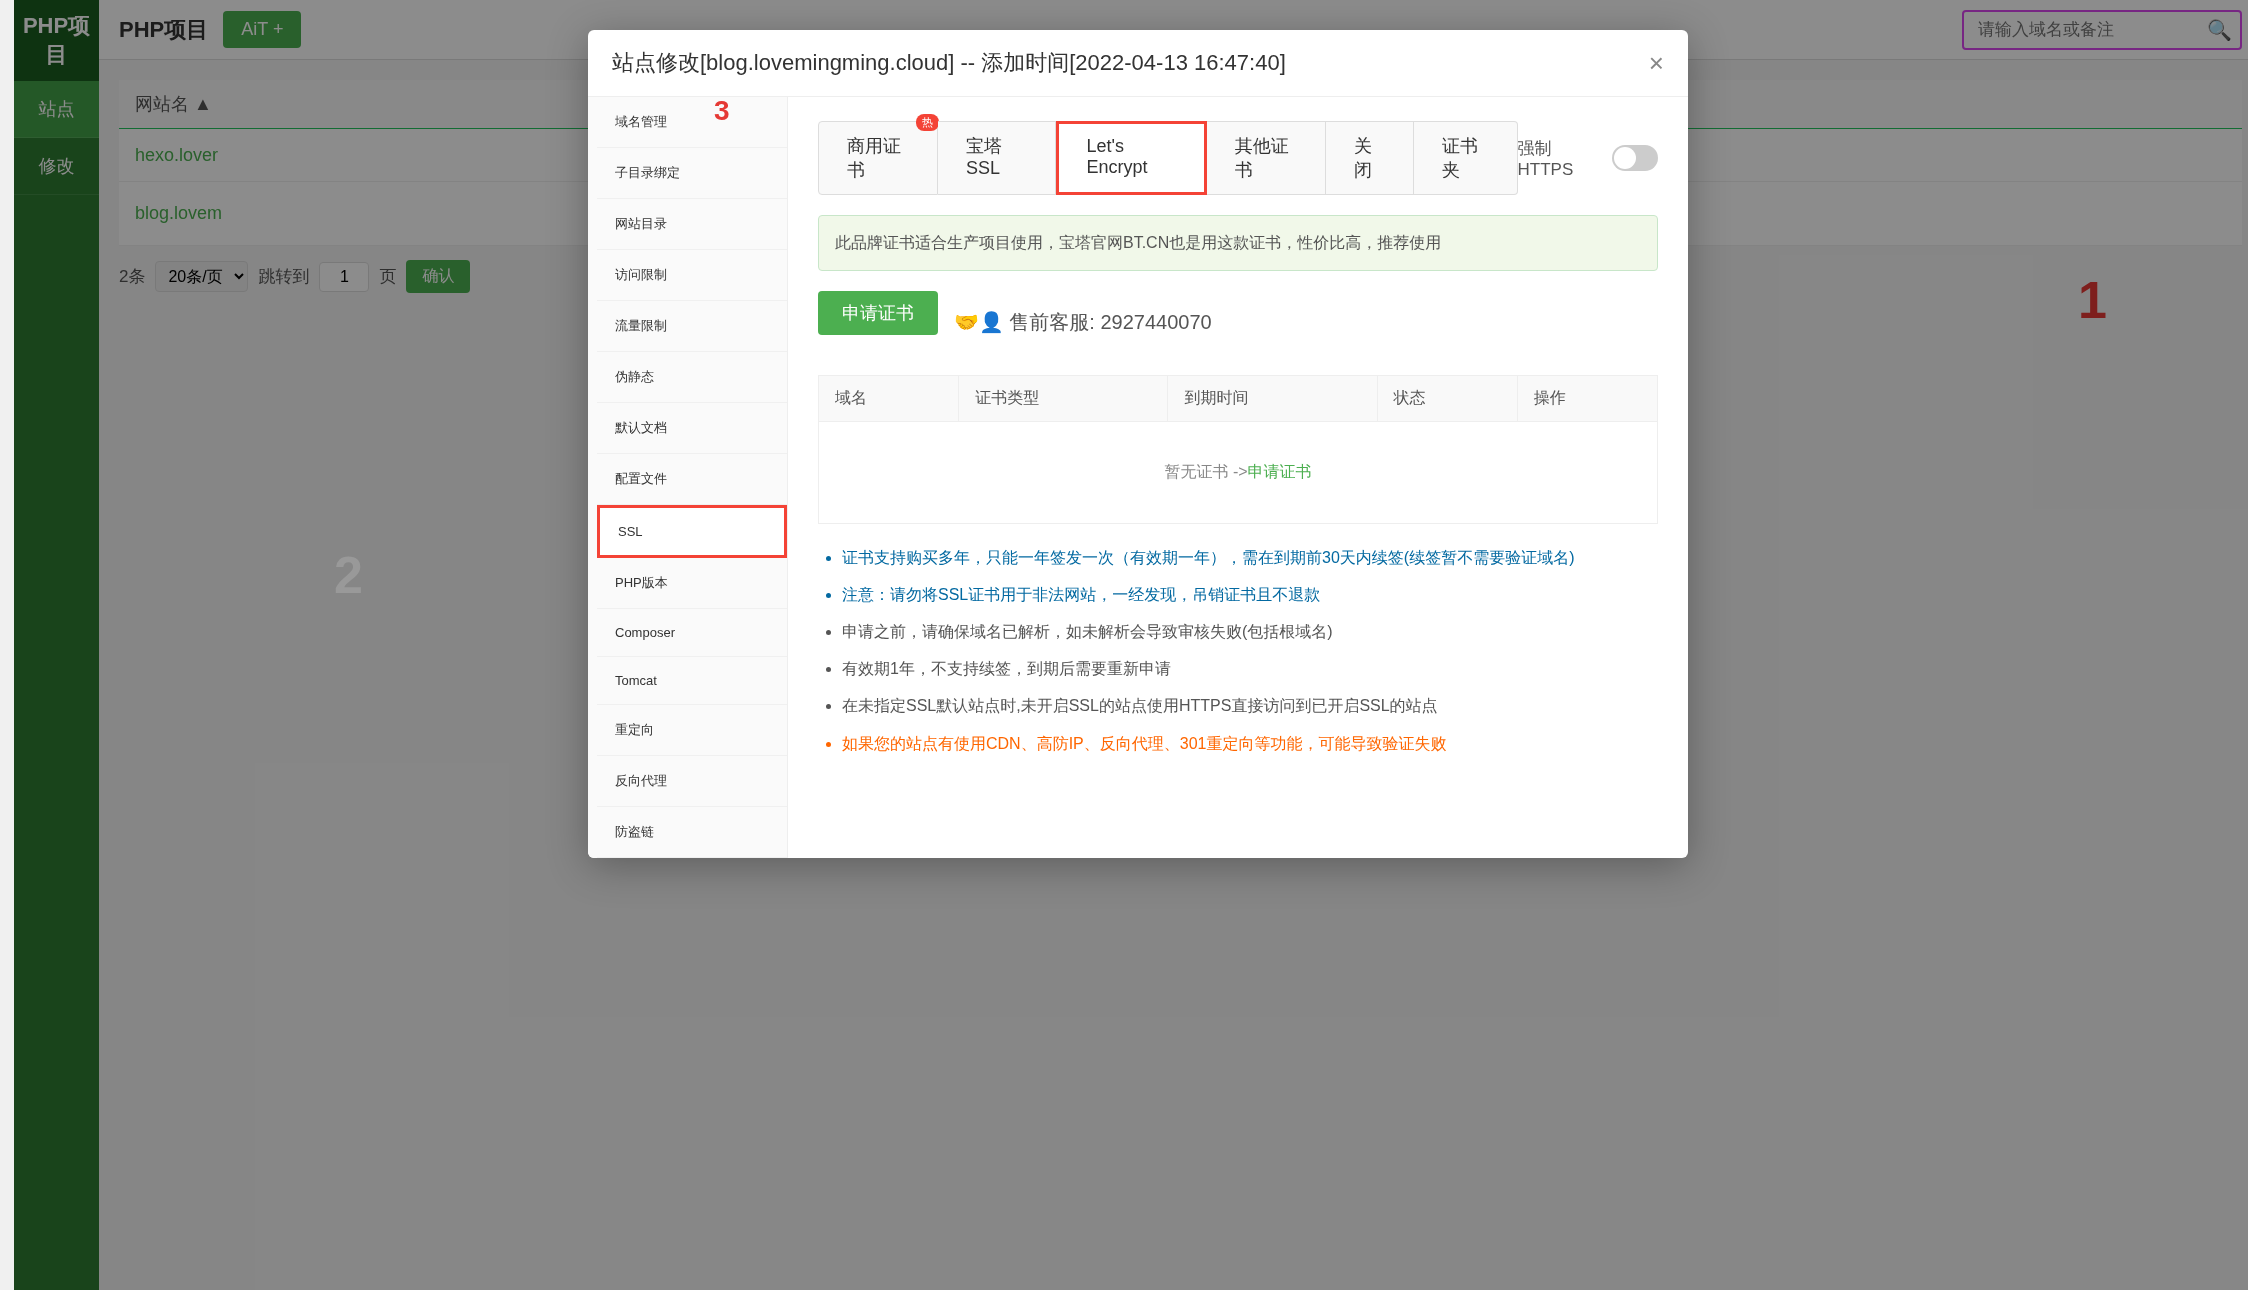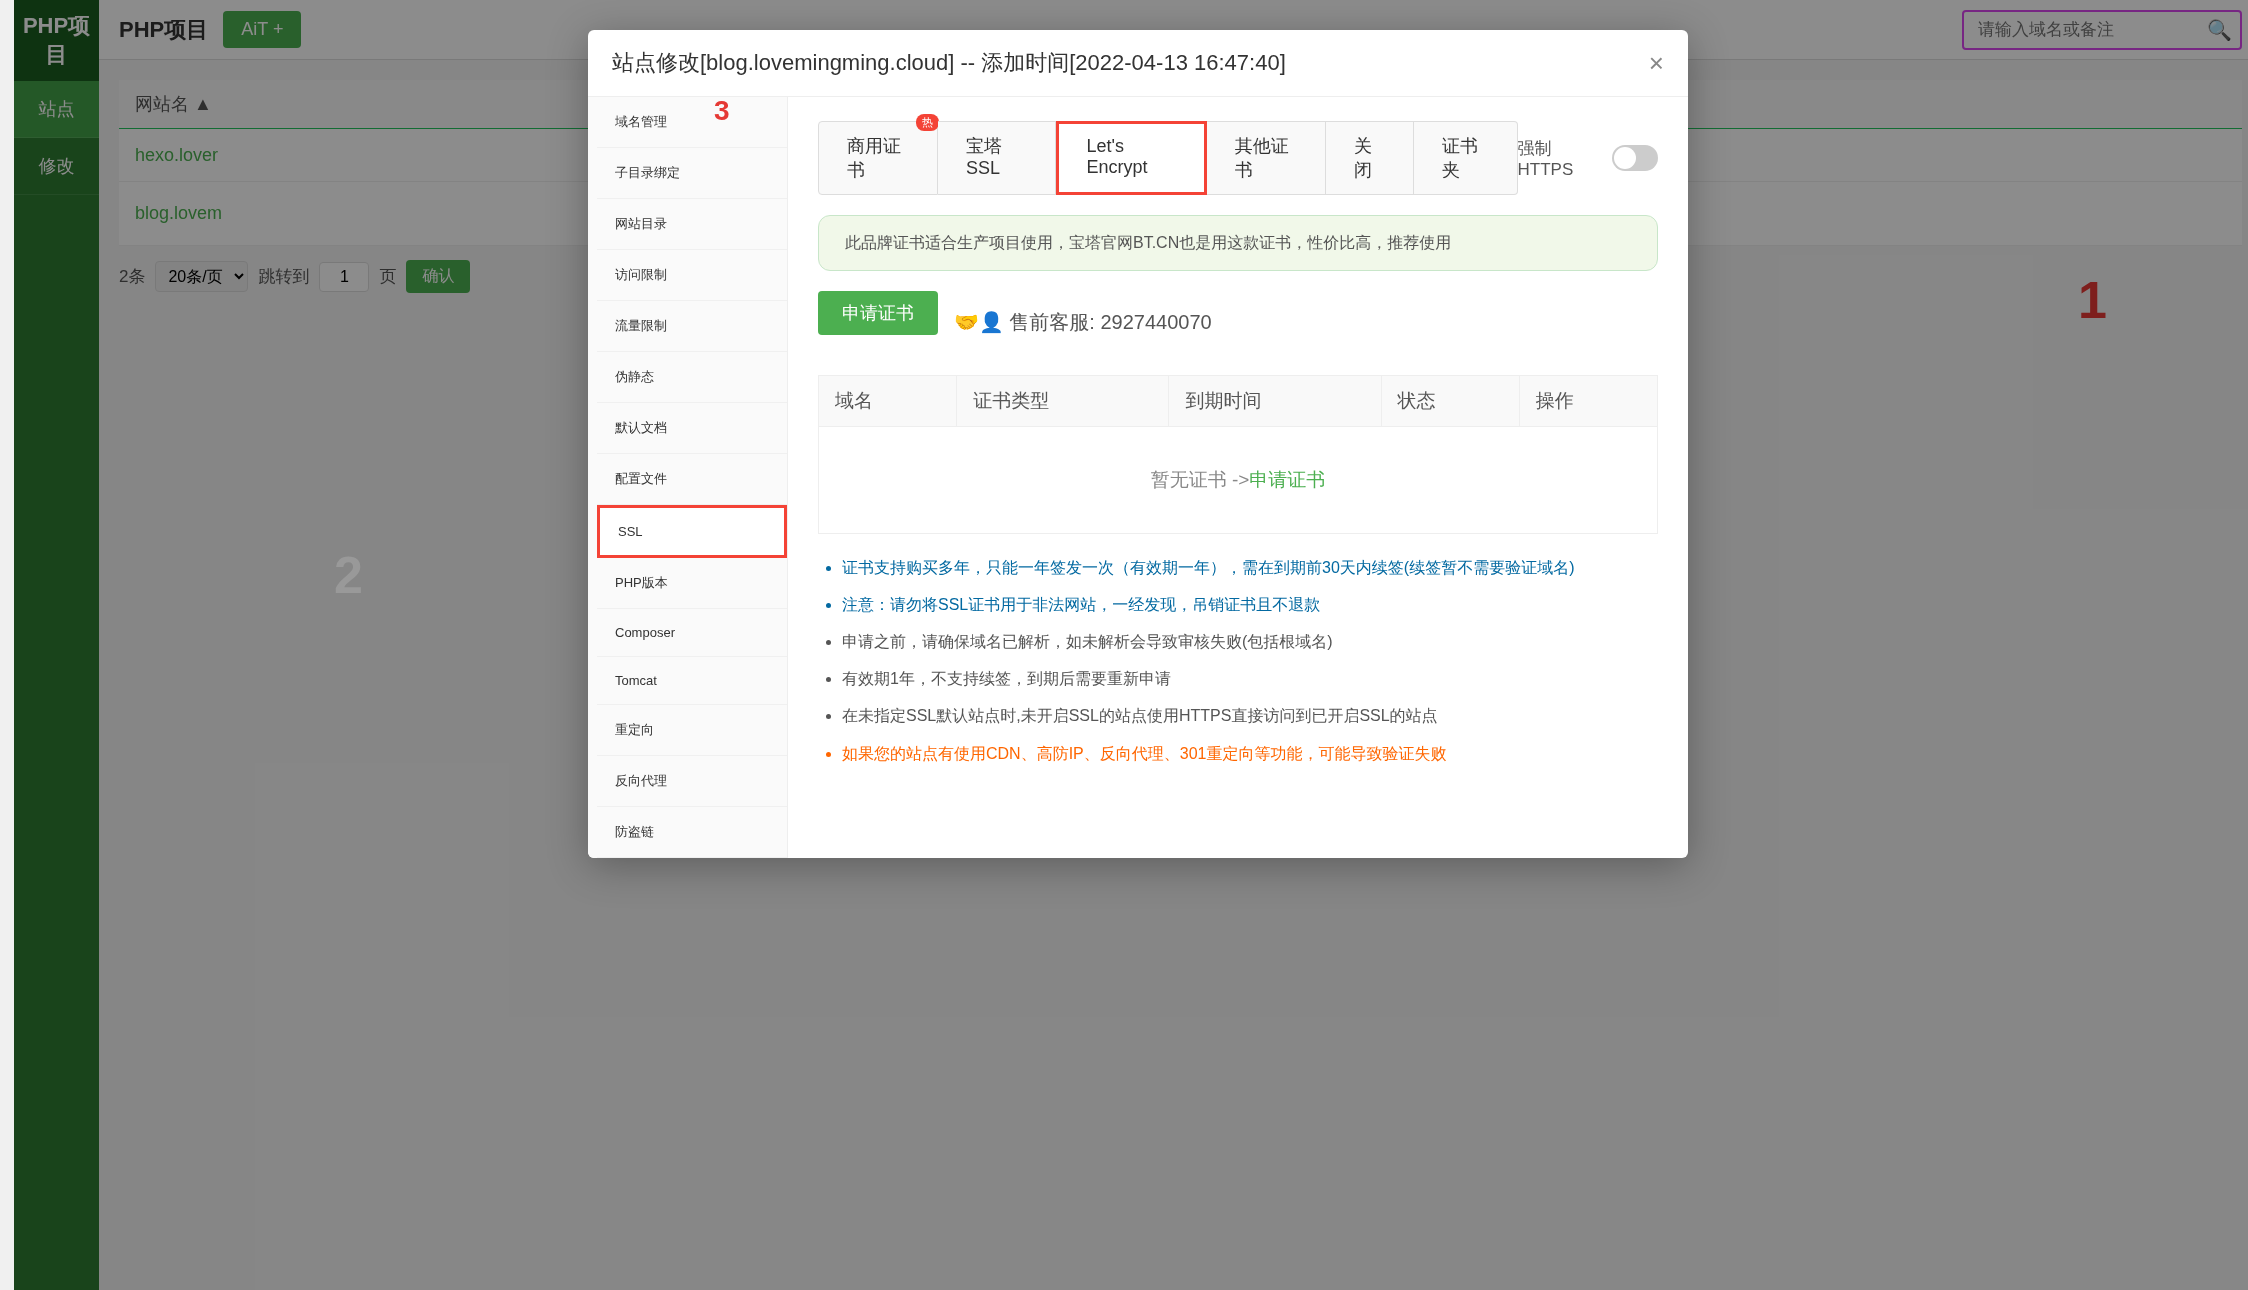--- a/index.html
+++ b/index.html
@@ -345,22 +345,22 @@
       border-radius: 50%;
       top: 2px;
       left: 2px;
       transition: left 0.2s;
     }
 
     
     .info-box {
       background: #f1f8e9;
       border: 1px solid #c8e6c9;
-      border-radius: 12px;
-      padding: 14px 26px;
+      border-radius: 4px;
+      padding: 14px 16px;
       margin-bottom: 20px;
       font-size: 16px;
       color: #555;
       line-height: 1.6;
     }
 
     
     .apply-cert-btn {
       background: #4caf50;
       color: white;
@@ -379,21 +379,21 @@
       margin-left: 16px;
       font-size: 20px;
       color: #555;
       vertical-align: middle;
     }
 
     
     .cert-table {
       width: 100%;
       border-collapse: collapse;
-      font-size: 19px;
+      font-size: 16px;
       margin-bottom: 20px;
     }
     .cert-table th {
       background: #f9f9f9;
       padding: 12px 16px;
       text-align: left;
       border: 1px solid #eee;
       font-weight: normal;
       color: #555;
     }

